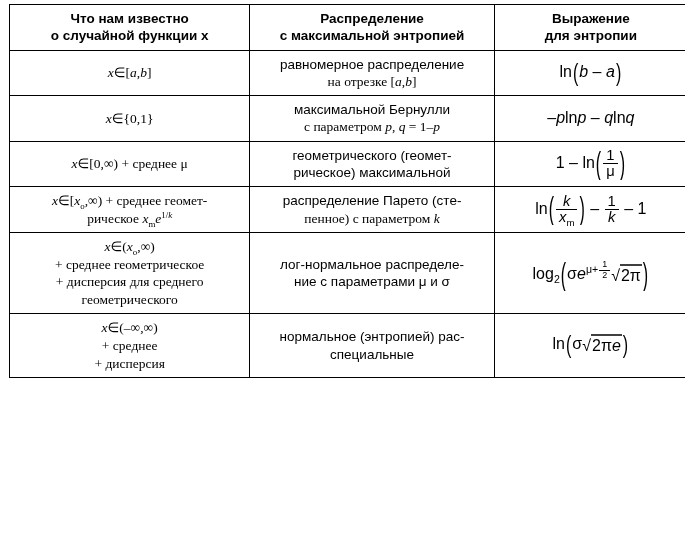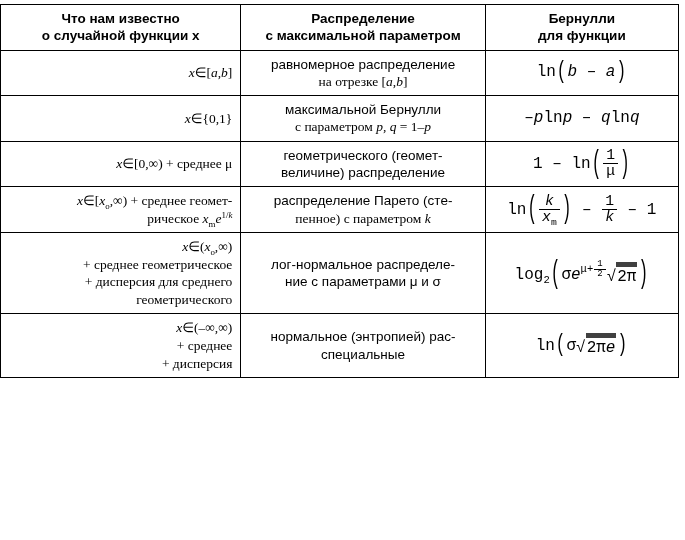--- a/index.html
+++ b/index.html
@@ -11,21 +11,21 @@
     width: 685px;
     height: 540px;
     font-family: "Liberation Sans", sans-serif;
     color: #000000;
     overflow: hidden;
   }
   .table-wrap {
     width: 685px;
     height: 392px;
     box-sizing: border-box;
-    padding: 4px 3px 3px 0;
+    padding: 4px 3px 3px 9px;
   }
   table.entropy-table {
     border-collapse: collapse;
     width: 679px;
     table-layout: fixed;
   }
   table.entropy-table td,
   table.entropy-table th {
     border: 1px solid #000000;
     vertical-align: middle;
@@ -38,40 +38,40 @@
     font-weight: bold;
     font-size: 14px;
     line-height: 1.3;
     padding: 7px 6px 9px 6px;
   }
   col.c1 { width: 240px; }
   col.c2 { width: 244px; }
   col.c3 { width: 193px; }
 
   td.cond {
-    text-align: right;
+    text-align: center;
     padding-left: 9px;
   }
   td.dist {
     text-align: center;
     padding-left: 9px;
   }
   td.entropy {
     text-align: center;
     font-size: 14px;
   }
   td.entropy.textual {
     font-weight: bold;
     font-size: 13.5px;
     line-height: 1.3;
   }
   .it { font-style: italic; }
   .ser { font-family: "Liberation Serif", serif; }
   .formula {
-    font-family: Liberation Mono, monospace;
+    font-family: Liberation Sans, sans-serif;
     font-size: 16px;
     white-space: nowrap;
     display: inline-block;
   }
   .formula .fn { font-style: normal; }
   .formula .var { font-style: italic; }
   sup { font-size: 0.66em; vertical-align: super; line-height: 0; }
   sub { font-size: 0.66em; vertical-align: sub; line-height: 0; }
 
   
@@ -97,21 +97,21 @@
   }
   .paren.small { transform: scaleY(1.55); }
 
   
   .sqrt {
     display: inline-block;
     vertical-align: middle;
   }
   .sqrt .rad { font-size: 1.0em; }
   .sqrt .under {
-    border-top: 5px solid #404040;
+    border-top: 2px solid #404040;
     padding: 0 1px 0 1px;
     display: inline-block;
   }
   .lh-tight { line-height: 1.3; }
 </style>
 </head>
 <body>
 
 <div class="table-wrap">
 <table class="entropy-table">
@@ -121,25 +121,25 @@
         <col class="c3">
   </colgroup>
   <thead>
     <tr>
       <th>
         <span>Что нам известно</span><br>
         <span>о случайной функции x</span>
       </th>
       <th>
         <span>Распределение</span><br>
-        <span>с максимальной параметром</span>
+        <span>с максимальной энтропией</span>
       </th>
       <th>
-        <span>Бернулли</span><br>
-        <span>для функции</span>
+        <span>Выражение</span><br>
+        <span>для энтропии</span>
       </th>
     </tr>
   </thead>
   <tbody>
 
     <tr>
       <td class="cond">
         <span class="ser"><span class="it">x</span>∈[<span class="it">a</span>,<span class="it">b</span>]</span>
       </td>
       <td class="dist">
@@ -167,21 +167,21 @@
         </span>
       </td>
     </tr>
 
     <tr>
       <td class="cond">
         <span class="ser"><span class="it">x</span>∈[0,∞) + среднее μ</span>
       </td>
       <td class="dist">
         <span>геометрического (геомет-</span><br>
-        <span>величине) распределение</span>
+        <span>рическое) максимальной</span>
       </td>
       <td class="entropy">
         <span class="formula">
           1 – <span class="fn">ln</span><span class="paren">(</span><span class="frac"><span class="num">1</span><span class="den">μ</span></span><span class="paren">)</span>
         </span>
       </td>
     </tr>
 
     <tr>
       <td class="cond">

